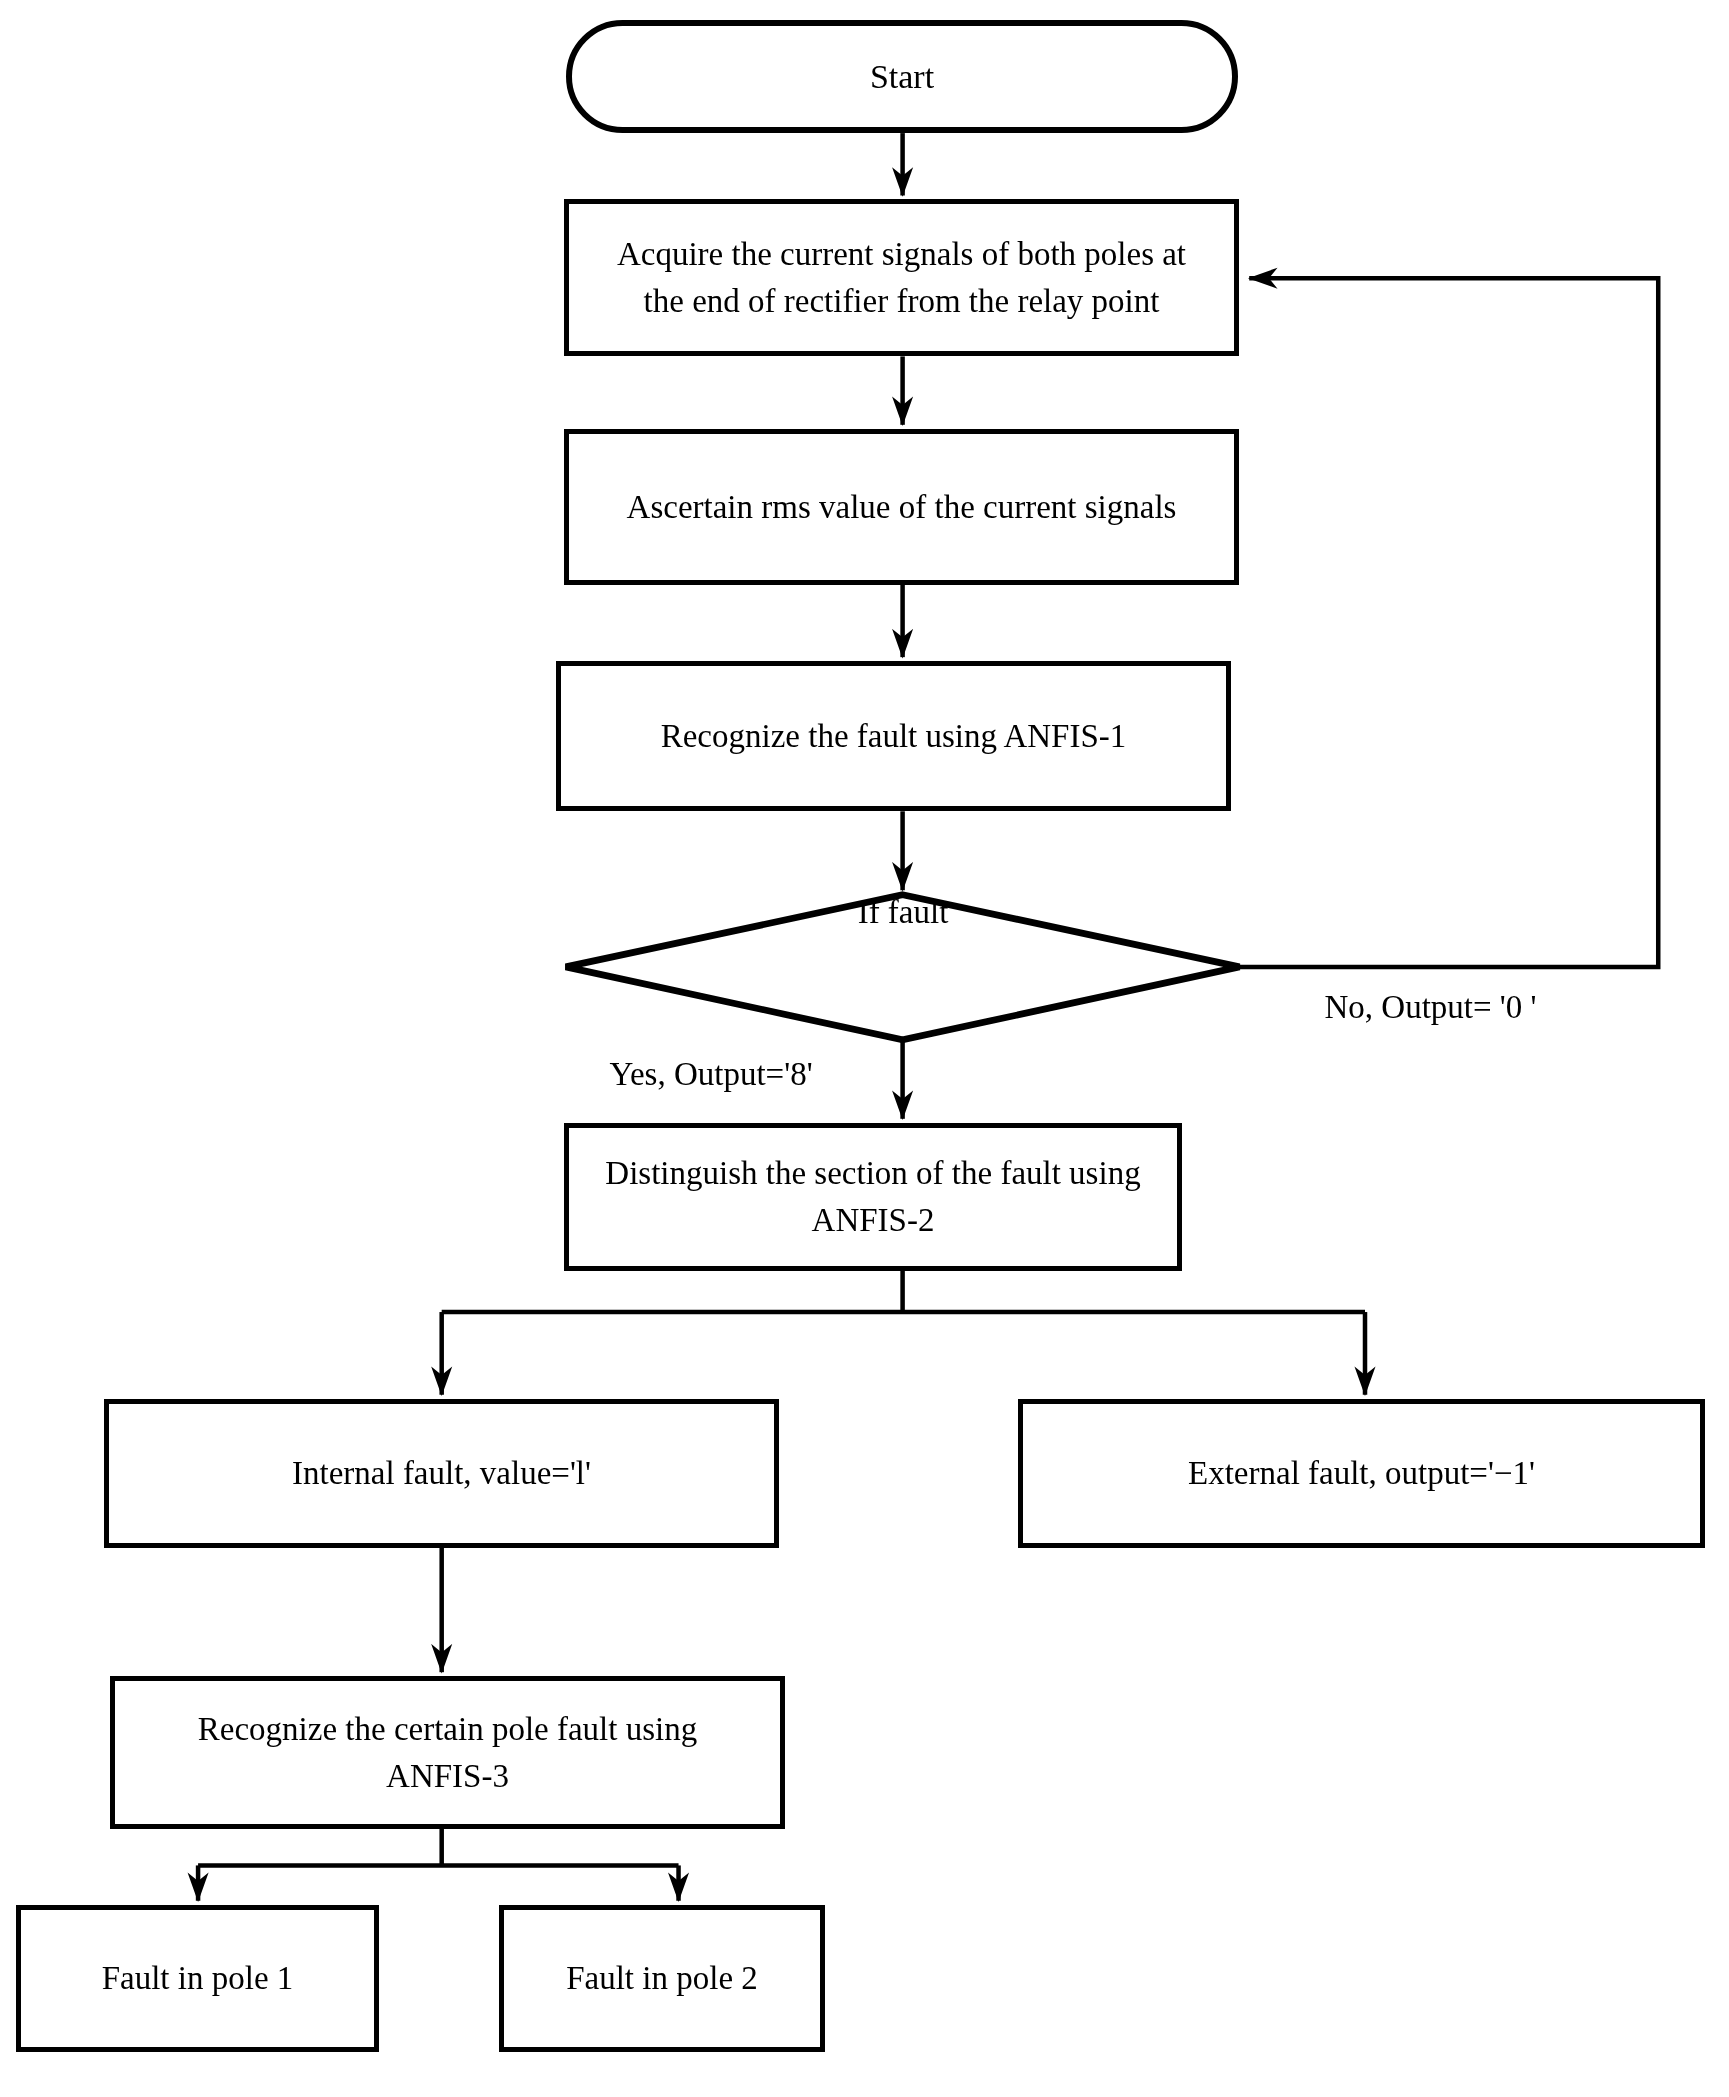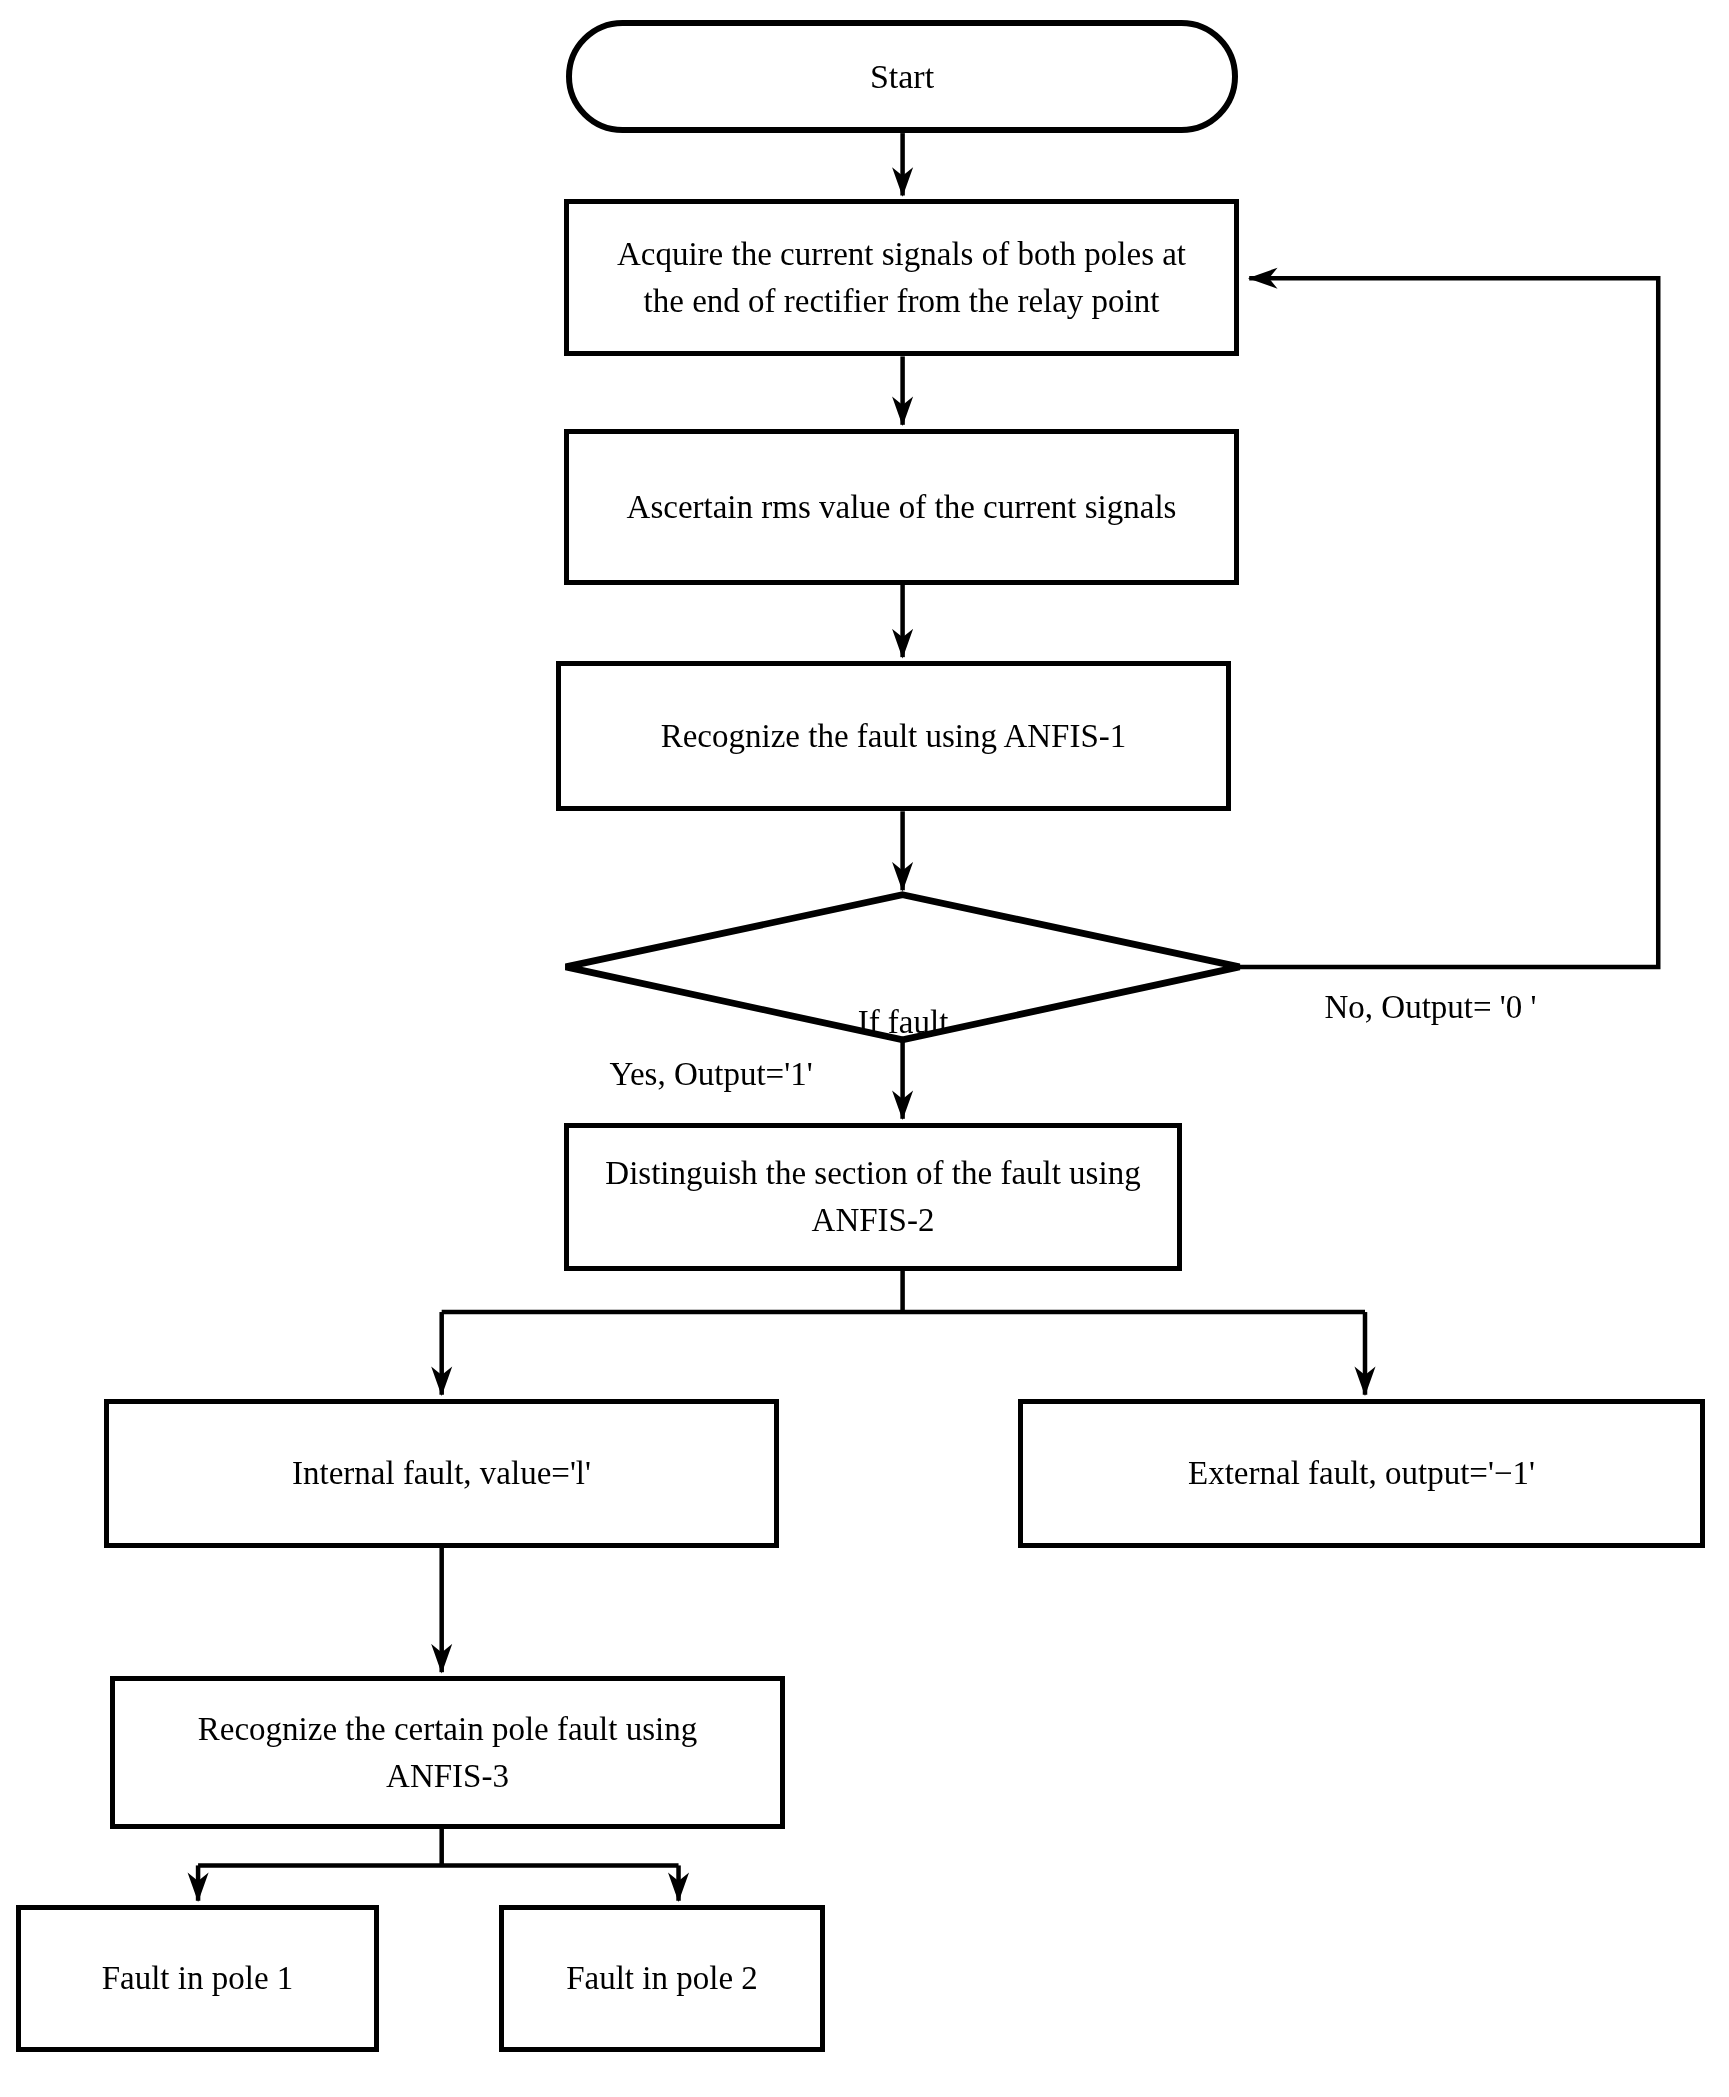--- a/index.html
+++ b/index.html
@@ -33,21 +33,21 @@
   .node .line { display: block; white-space: nowrap; }
   .oval {
     border-radius: 71px;
     border-width: 6px;
     font-size: 34px;
   }
   .diamond-label {
     position: absolute;
     box-sizing: border-box;
     display: flex;
-    align-items: flex-end;
+    align-items: flex-start;
     justify-content: center;
     text-align: center;
     background: transparent;
     border: none;
     font-size: 33px;
   }
   .edge-label {
     position: absolute;
     box-sizing: border-box;
     display: flex;
@@ -131,18 +131,18 @@
   </div>
 
   <div class="node" style="left:16px; top:1905px; width:363px; height:147px;">
     <span class="line">Fault in pole 1</span>
   </div>
 
   <div class="node" style="left:499px; top:1905px; width:326px; height:147px;">
     <span class="line">Fault in pole 2</span>
   </div>
 
-  <div class="edge-label" style="left:587px; top:1054px; width:248px; height:41px;">Yes, Output='1'</div>
+  <div class="edge-label" style="left:587px; top:1054px; width:248px; height:41px;">Yes, Output='8'</div>
 
   <div class="edge-label masked" style="left:1295px; top:945px; width:271px; height:45px;margin-top:40px;">No, Output= '0 '</div>
 
 </div>
 
 
 </body></html>

